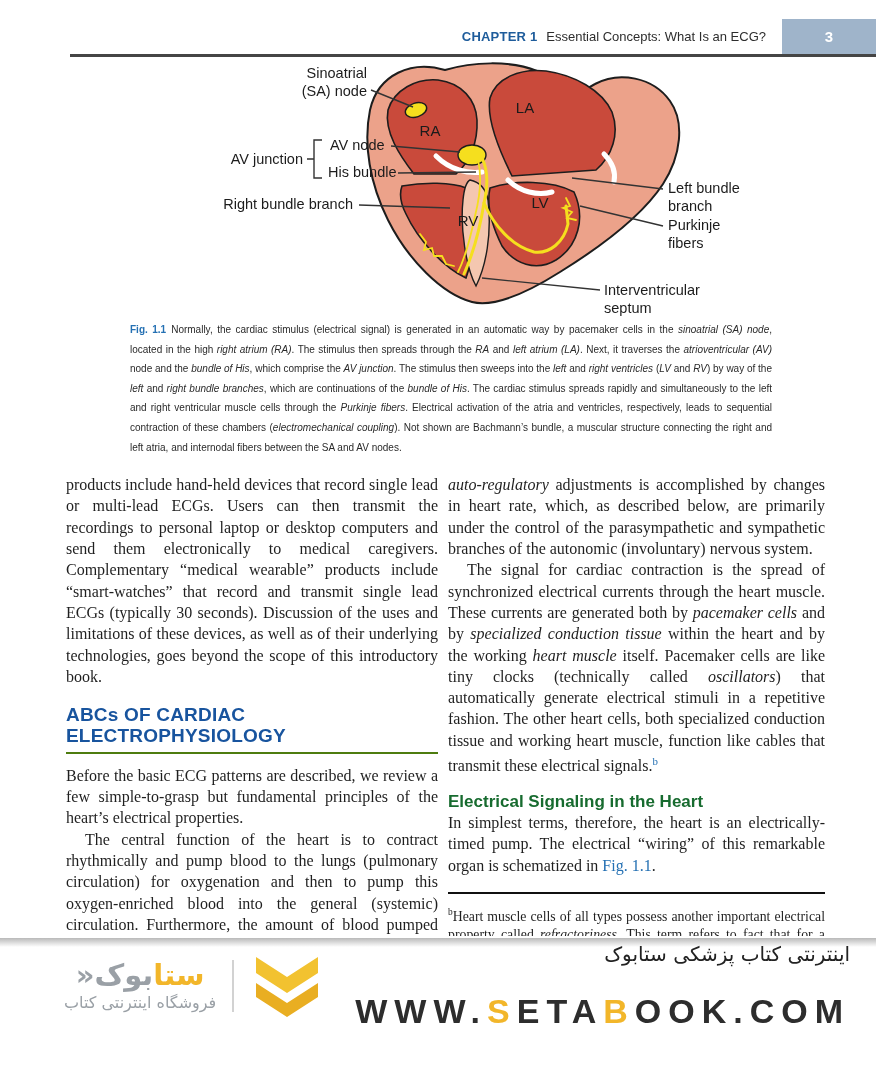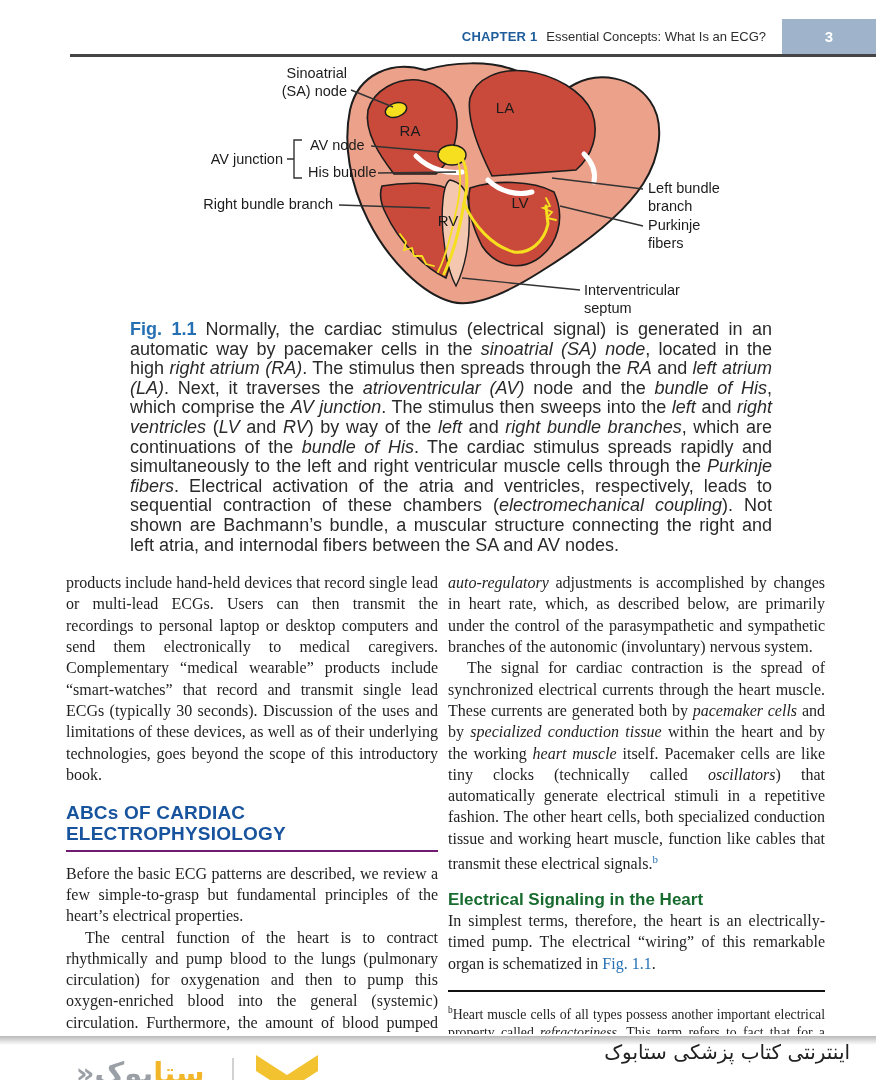--- a/index.html
+++ b/index.html
@@ -11,52 +11,52 @@
   .header-text{position:absolute;right:110px;top:29px;white-space:nowrap;
                font-family:"Liberation Sans",sans-serif;font-size:13px;}
   .chapter-label{color:#1e5c9b;font-weight:bold;margin-right:9px;letter-spacing:.2px;}
   .chapter-title{color:#2d2d2d;}
   .page-box{position:absolute;right:0;top:19px;width:94px;height:35px;
             background:var(--page-box,#9fb4ca);color:#fff;font-family:"Liberation Sans",sans-serif;
             font-weight:bold;font-size:15px;display:flex;align-items:center;justify-content:center;}
   .header-rule{position:absolute;left:70px;right:0;top:54px;height:2.5px;background:#454545;}
 
   
-  .figure-wrap{position:relative;height:258px;}
+  .figure-wrap{position:relative;height:258px;margin-left:20px;}
   .figure-wrap svg{position:absolute;left:0;top:0;}
   .diag-text{font-family:"Liberation Sans",sans-serif;font-size:14.5px;fill:#1c1c1c;}
   .chamber-text{font-family:"Liberation Sans",sans-serif;font-size:15px;fill:#1b1b1b;}
   .outline{fill:var(--wall-pink,#eca28a);stroke:#1d1d1d;stroke-width:2;}
   .ch{fill:var(--chamber-red,#c94a3b);stroke:#1d1d1d;stroke-width:1.6;}
   .septum{fill:var(--septum-pink,#f4c7b0);stroke:#1d1d1d;stroke-width:1.4;}
   .cond-fill{fill:var(--conduction-yellow,#f5df1e);stroke:#1d1d1d;stroke-width:1.4;}
   .cond-line{fill:none;stroke:var(--conduction-yellow,#f5df1e);stroke-width:3;stroke-linecap:round;}
   .cond-thin{fill:none;stroke:var(--conduction-yellow,#f5df1e);stroke-width:1.8;stroke-linecap:round;}
   .valve{fill:none;stroke:#ffffff;stroke-width:5;stroke-linecap:round;}
   .ptr{fill:none;stroke:#333;stroke-width:1.4;}
 
   
   .caption{margin:4px 104px 0 130px;width:642px;text-align:justify;
-           font-family:"Liberation Sans",sans-serif;font-size:18px;line-height:19.6px;color:#2a2a2a;}
+           font-family:"Liberation Sans",sans-serif;font-size:10px;line-height:19.6px;color:#2a2a2a;}
   .seg-fig{color:#2470b3;font-weight:bold;}
   .seg-i{font-style:italic;}
   .seg-link{color:#2470b3;}
   .seg-sup{vertical-align:super;font-size:.68em;color:#2470b3;}
   .seg-supd{vertical-align:super;font-size:.68em;}
   .seg-accent{color:var(--accent-yellow,#f2b62a);}
 
   
   .cols{display:flex;gap:10px;padding:0 48px 0 66px;margin-top:17px;height:462px;overflow:hidden;}
   .col{text-align:justify;font-size:16px;line-height:21.3px;}
   .col-left{width:372px;}
   .col-right{width:377px;}
   .col p{margin:0;}
   .indent{text-indent:19px;}
   .section-heading{font-family:"Liberation Sans",sans-serif;font-weight:bold;font-size:19px;
-                   color:var(--section-blue,#18549e);letter-spacing:.2px;border-bottom:2px solid #701a75;
+                   color:var(--section-blue,#18549e);letter-spacing:.2px;border-bottom:2px solid #4d7c0f;
                    padding-bottom:5px;margin:17px 0 11px 0;text-align:left;}
   .subsection-heading{font-family:"Liberation Sans",sans-serif;font-weight:bold;font-size:17px;
                       color:var(--green-heading,#176b2f);margin:14px 0 0 0;text-align:left;}
   .fn-rule{height:2px;background:#101010;margin:16px 0 9px 0;}
   .footnote{font-size:13.8px;line-height:18.4px;text-align:justify;}
 
   
   .page-shadow{height:9px;margin-top:2px;background:linear-gradient(to bottom,#b9b9b9,#ffffff);}
   .footer{height:78px;display:flex;align-items:center;justify-content:space-between;
           padding:0 26px 0 64px;}

